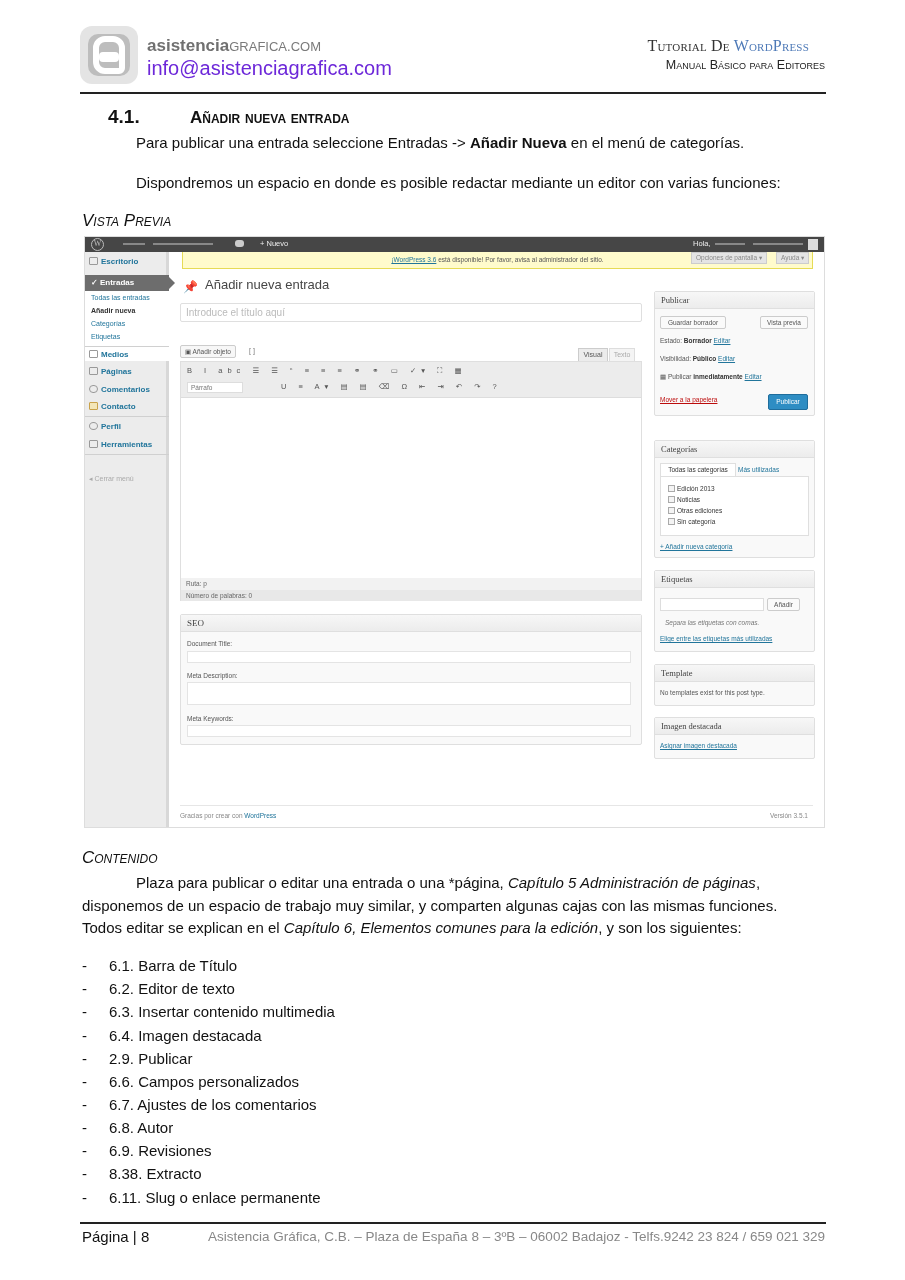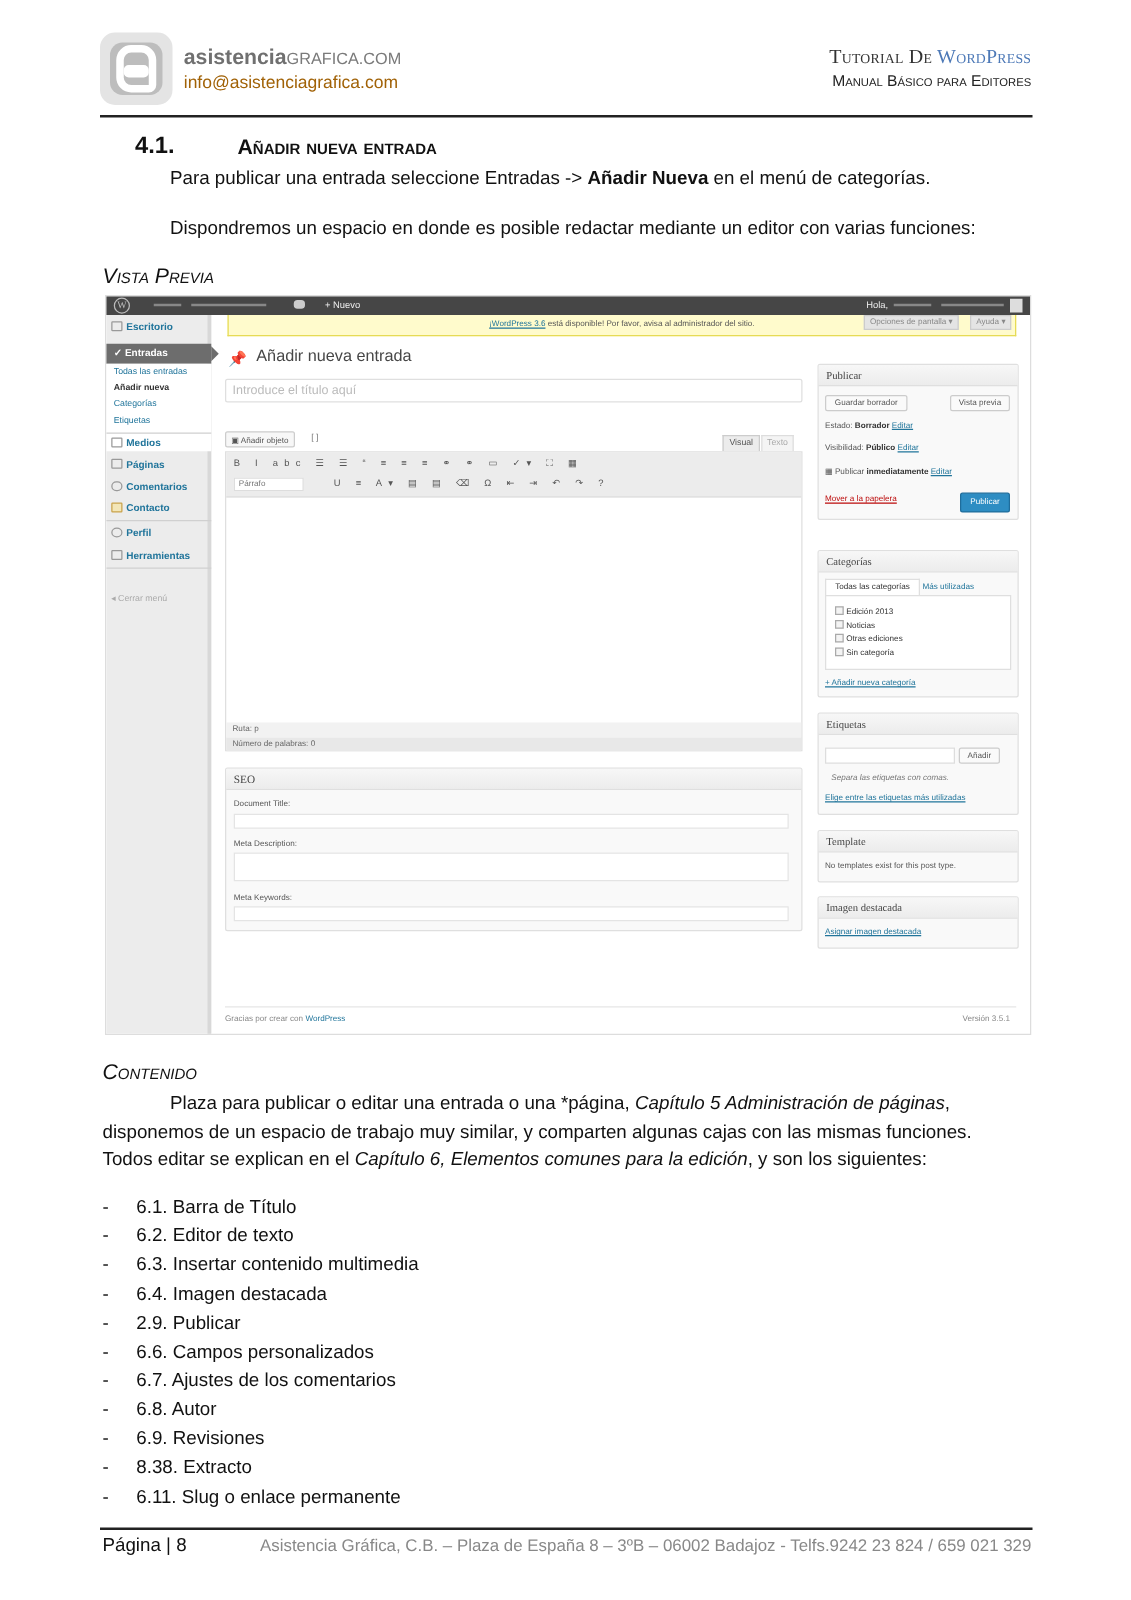--- a/index.html
+++ b/index.html
@@ -8,22 +8,22 @@
   .abs { position: absolute; }
 
   
   .logo-mark { left: 80px; top: 26px; width: 58px; height: 58px; border-radius: 12px; background: #e4e4e4; }
   .logo-mark .inner { position:absolute; left:8px; top:8px; width:42px; height:42px; border-radius: 10px; background:#bdbdbd; }
   .logo-mark .a { position:absolute; left:13px; top:10px; width:32px; height:38px; border:6px solid #fff; border-radius: 12px 12px 6px 12px; }
   .logo-mark .a2 { position:absolute; left:19px; top:26px; width:20px; height:10px; background:#fff; border-radius: 4px; }
   .brand { left: 147px; top: 36px; font-size: 16px; color: #7a7a7a; }
   .brand b { font-weight: bold; font-size: 17px; color: #707070; }
   .brand span.small { font-size: 13px; }
-  .brand-email { left: 147px; top: 57px; font-size: 14px; color: #a16207; }
-  .hdr-right1 { right: 80px; top: 37px; font-family: "Liberation Serif", serif; font-size: 16px; color: #333; font-variant: small-caps; letter-spacing: 0.2px; }
+  .brand-email { left: 147px; top: 57px; font-size: 20px; color: #6d28d9; }
+  .hdr-right1 { right: 96px; top: 37px; font-family: "Liberation Serif", serif; font-size: 16px; color: #333; font-variant: small-caps; letter-spacing: 0.2px; }
   .hdr-right1 .wp { color: #4d79b7; }
   .hdr-right2 { right: 80px; top: 58px; font-size: 12.5px; color: #222; font-variant: small-caps; }
   .hr-top { left: 80px; top: 92px; width: 746px; height: 1.5px; background: #222; }
 
   .h41 { left: 108px; top: 106px; font-size: 19px; font-weight: bold; color: #111; }
   .h41-title { left: 190px; top: 108px; font-size: 17px; font-weight: bold; font-variant: small-caps; color: #111; }
   .para { font-size: 15px; color: #111; }
   .sect { left: 82px; font-size: 17px; font-style: italic; font-variant: small-caps; color: #111; }
 
   
@@ -163,21 +163,21 @@
 
   <div class="abs btn-media"><span>▣ </span><span>Añadir objeto</span></div>
   <div class="abs fs-icon">[ ]</div>
   <div class="abs tab-visual">Visual</div>
   <div class="abs tab-text">Texto</div>
 
   <div class="abs editor">
     <div class="toolbar">
       <div class="tb-row" style="top:4px;">B I abc ☰ ☰ “ ≡ ≡ ≡ ⚭ ⚭ ▭ ✓▾ ⛶ ▦</div>
       <div class="tb-select">Párrafo</div>
-      <div class="tb-row" style="top:20px; left:70px;padding-left:16px;">U ≡ A▾ ▤ ▤ ⌫ Ω ⇤ ⇥ ↶ ↷ ?</div>
+      <div class="tb-row" style="top:20px; left:84px;padding-left:16px;">U ≡ A▾ ▤ ▤ ⌫ Ω ⇤ ⇥ ↶ ↷ ?</div>
     </div>
     <div class="ed-foot1">Ruta: p</div>
     <div class="ed-foot2">Número de palabras: 0</div>
   </div>
 
   <div class="abs seo">
     <div class="box-h">SEO</div>
     <div class="seo-lbl" style="top:25px;">Document Title:</div>
     <div class="seo-in" style="top:36px; height:12px;"></div>
     <div class="seo-lbl" style="top:57px;">Meta Description:</div>

